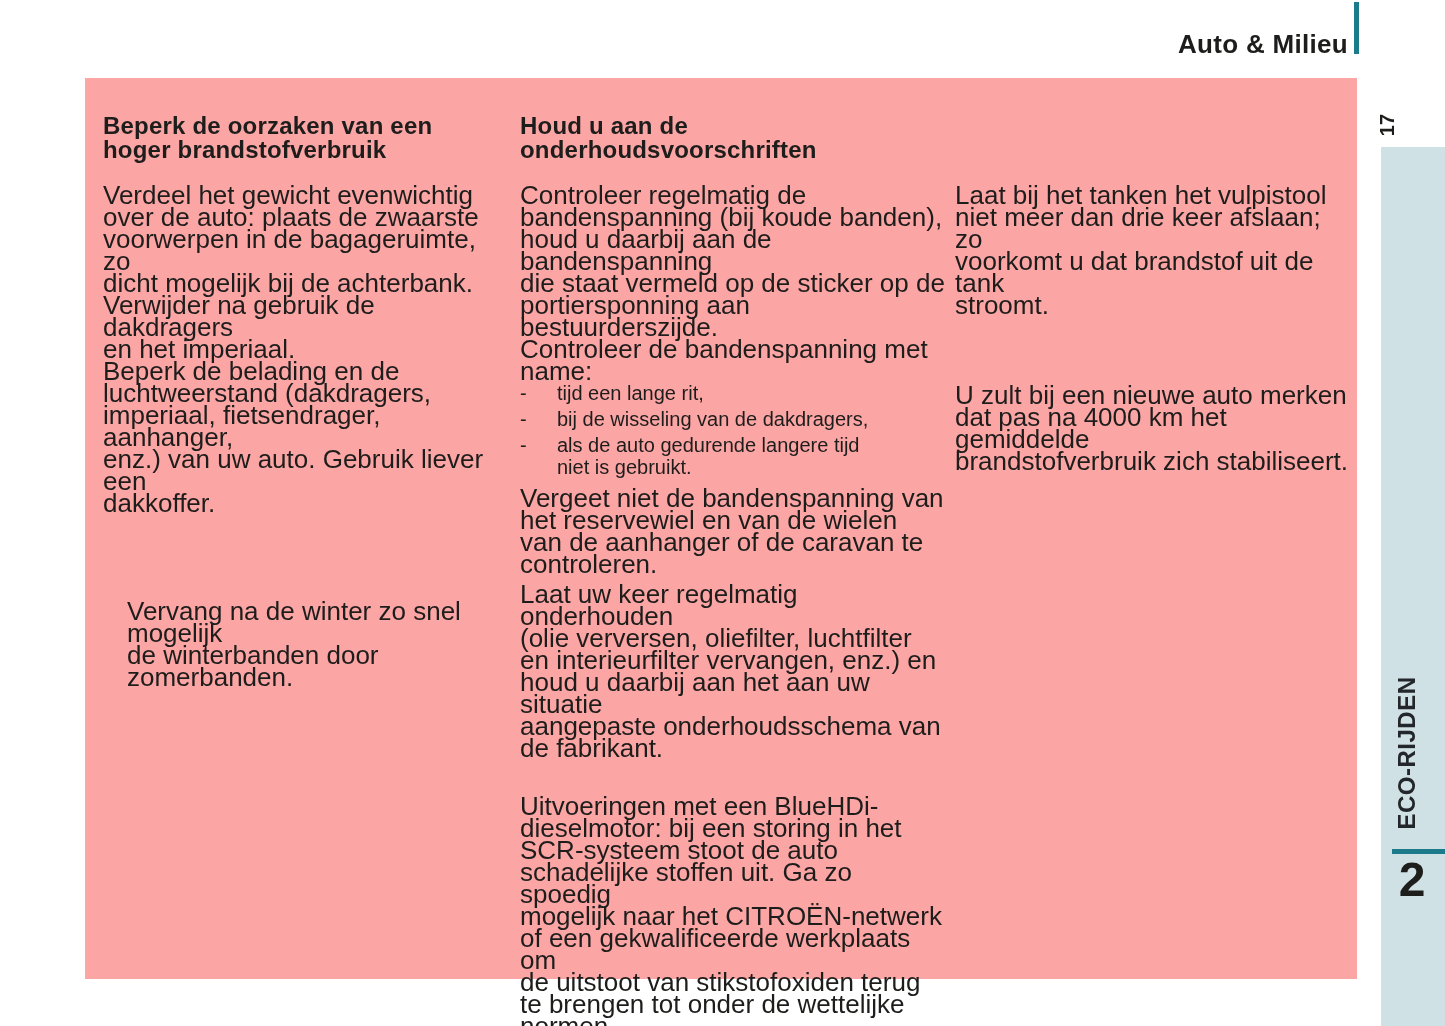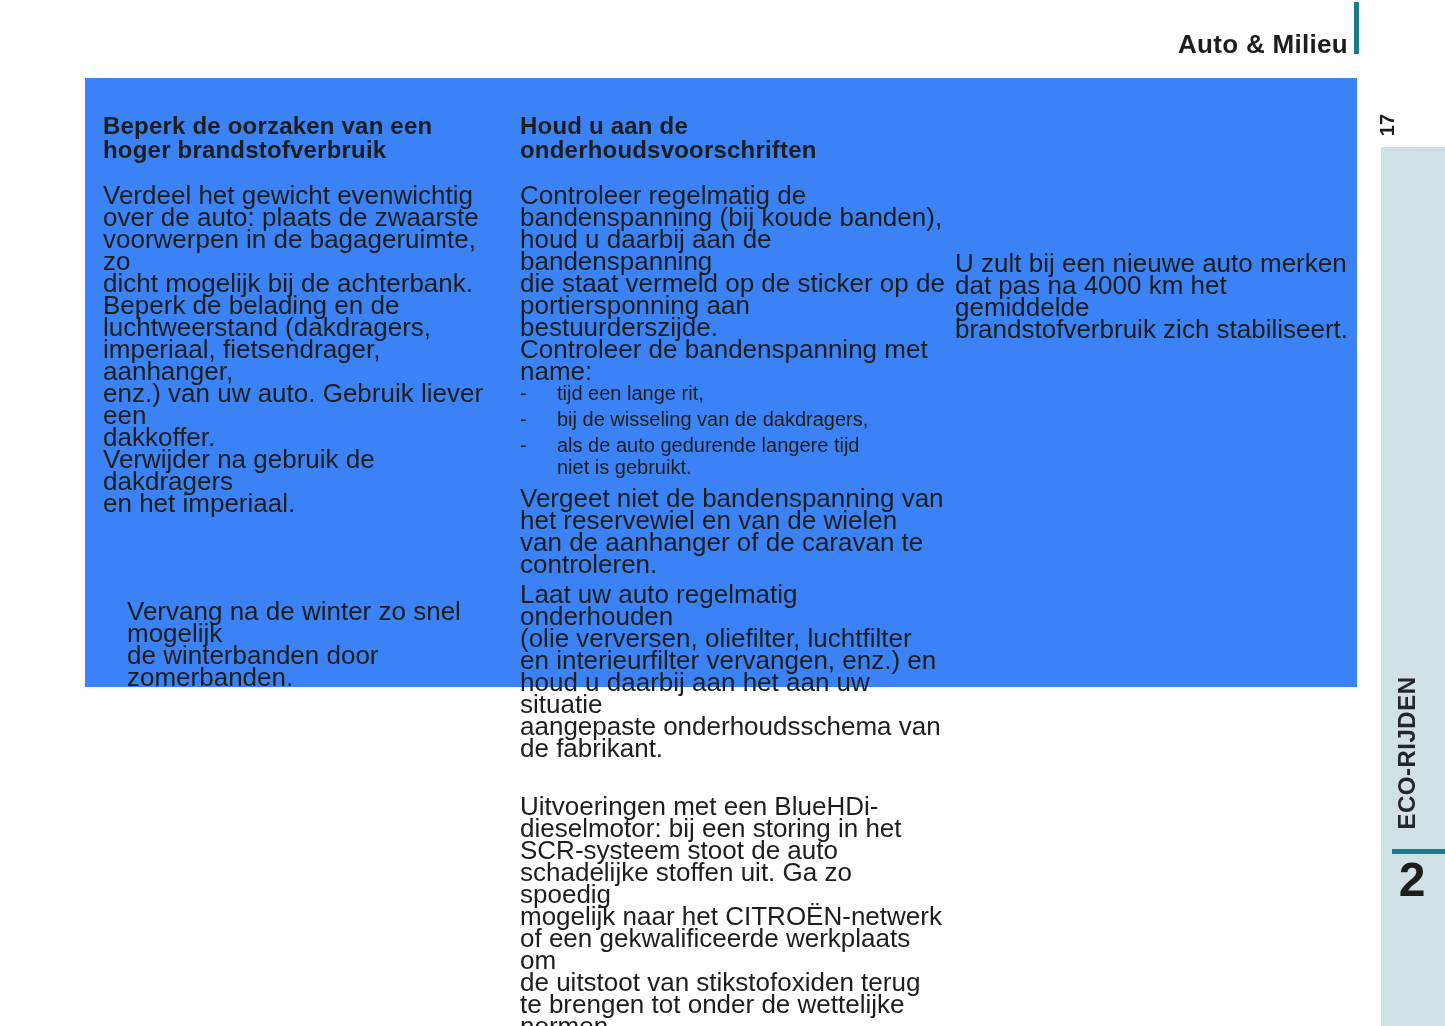--- a/index.html
+++ b/index.html
@@ -37,22 +37,22 @@
     transform: rotate(-90deg);
     font-size: 20px;
     font-weight: bold;
     text-align: center;
     line-height: 26px;
   }
 
   .content-panel {
     position: absolute;
     left: 85px; top: 78px;
-    width: 1272px; height: 609px;
-    background: #3b82f6;
+    width: 1272px; height: 901px;
+    background: #fca5a5;
   }
   .col { position: absolute; top: 36px; }
   .col-1 { left: 18px;  width: 400px; }
   .col-2 { left: 435px; width: 430px; }
   .col-3 { left: 870px; width: 400px; }
 
   .col-heading {
     font-size: 24px;
     font-weight: bold;
     line-height: 24px;
@@ -131,27 +131,27 @@
 
   <div class="content-panel">
 
     <div class="col col-1">
       <h2 class="col-heading">Beperk de oorzaken van een
 hoger brandstofverbruik</h2>
       <p class="para">Verdeel het gewicht evenwichtig
 over de auto: plaats de zwaarste
 voorwerpen in de bagageruimte, zo
 dicht mogelijk bij de achterbank.</p>
+      <p class="para">Verwijder na gebruik de dakdragers
+en het imperiaal.</p>
       <p class="para">Beperk de belading en de
 luchtweerstand (dakdragers,
 imperiaal, fietsendrager, aanhanger,
 enz.) van uw auto. Gebruik liever een
 dakkoffer.</p>
-      <p class="para">Verwijder na gebruik de dakdragers
-en het imperiaal.</p>
       <p class="para para-4">Vervang na de winter zo snel mogelijk
 de winterbanden door zomerbanden.</p>
     </div>
 
     <div class="col col-2">
       <h2 class="col-heading">Houd u aan de
 onderhoudsvoorschriften</h2>
       <p class="para">Controleer regelmatig de
 bandenspanning (bij koude banden),
 houd u daarbij aan de bandenspanning
@@ -170,39 +170,43 @@
         <li class="bullet-item">
           <span class="bullet-dash">-</span>
           <span class="bullet-text">als de auto gedurende langere tijd
 niet is gebruikt.</span>
         </li>
       </ul>
       <p class="para para-vergeet">Vergeet niet de bandenspanning van
 het reservewiel en van de wielen
 van de aanhanger of de caravan te
 controleren.</p>
-      <p class="para para-laat">Laat uw auto regelmatig onderhouden
+      <p class="para para-laat">Laat uw keer regelmatig onderhouden
 (olie verversen, oliefilter, luchtfilter
 en interieurfilter vervangen, enz.) en
 houd u daarbij aan het aan uw situatie
 aangepaste onderhoudsschema van
 de fabrikant.</p>
       <p class="para para-bluehdi">Uitvoeringen met een BlueHDi-
 dieselmotor: bij een storing in het
 SCR-systeem stoot de auto
 schadelijke stoffen uit. Ga zo spoedig
 mogelijk naar het CITROËN-netwerk
 of een gekwalificeerde werkplaats om
 de uitstoot van stikstofoxiden terug
 te brengen tot onder de wettelijke
 normen.</p>
     </div>
 
     <div class="col col-3">
       <div class="spacer"></div>
+      <p class="para">Laat bij het tanken het vulpistool
+niet meer dan drie keer afslaan; zo
+voorkomt u dat brandstof uit de tank
+stroomt.</p>
       <p class="para para-uzult">U zult bij een nieuwe auto merken
 dat pas na 4000 km het gemiddelde
 brandstofverbruik zich stabiliseert.</p>
     </div>
 
   </div>
 
   <div class="chapter-tab"></div>
   <div class="chapter-sidebar-label">ECO-RIJDEN</div>
   <div class="chapter-accent-line"></div>

